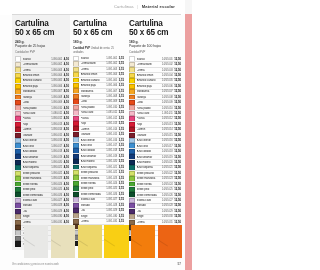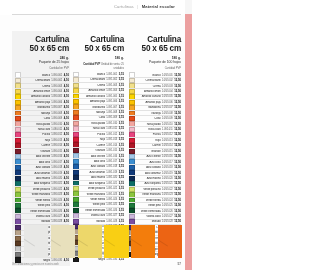--- a/index.html
+++ b/index.html
@@ -34,21 +34,21 @@
     font-size:4.1px;letter-spacing:.15px;white-space:nowrap;
     color:#9a9a9a;
   }
   .header-txt b{color:#3a3a3a;font-weight:bold;}
   .header-sep{color:#c9c9c9;margin:0 2px;}
 
   
   .cols{
     position:absolute;left:0;top:15px;right:7px;bottom:46px;
   }
-  .col{position:absolute;top:16px;bottom:0;text-align:right;}
+  .col{position:absolute;top:0;bottom:0;}
   .col1{left:12px;width:58px;}
   .col2{left:70px;width:55px;}
   .col3{left:126px;width:56px;}
 
   .col-panel{
     position:absolute;left:0;top:0;width:100%;
     background:#f2f2f2;
   }
 
   .col-inner{position:absolute;left:3px;right:1px;top:0;}

